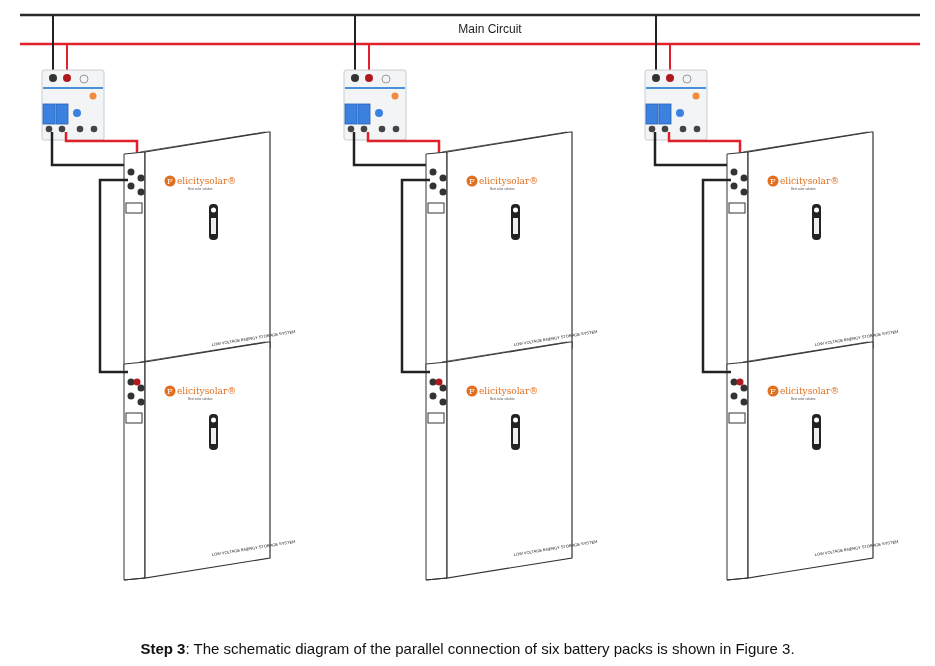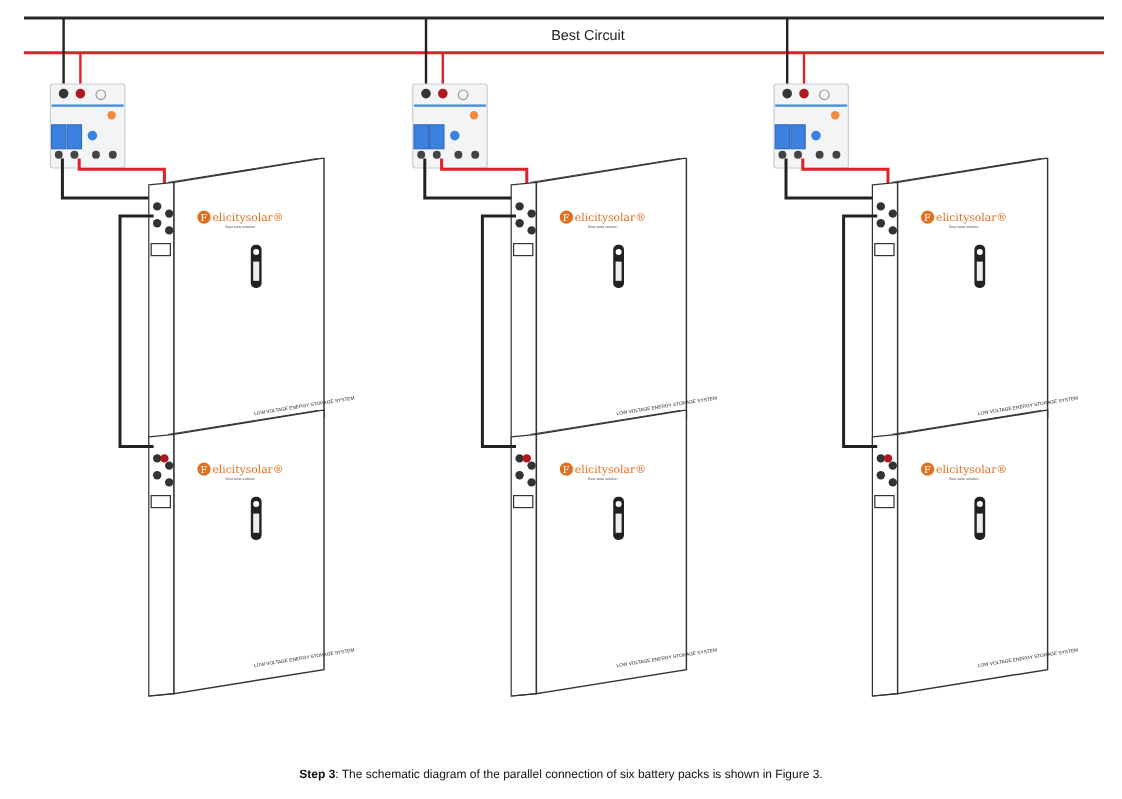--- a/index.html
+++ b/index.html
@@ -1,19 +1,19 @@
 <!DOCTYPE html>
 <html><head>
 <meta charset="utf-8">
 <style>
   html, body { margin:0; padding:0; background:#ffffff; }
   body { width:935px; height:666px; position:relative; overflow:hidden; font-family:"Liberation Sans", sans-serif; }
   #diagram { position:absolute; left:0; top:0; width:935px; height:620px; }
   .main-label { position:absolute; left:420px; top:22px; width:140px; text-align:center; font-size:12px; color:#222; font-family:"Liberation Sans", sans-serif; }
-  .caption { position:absolute; left:0; top:640px; width:935px; text-align:center; font-size:10px; color:#111; font-family:"Liberation Sans", sans-serif; }
+  .caption { position:absolute; left:0; top:640px; width:935px; text-align:center; font-size:15px; color:#111; font-family:"Liberation Sans", sans-serif; }
   .caption b { font-weight:bold; }
   .brand-text { font-family:"DejaVu Serif", serif; font-size:9px; fill:#e07020; }
   .brand-sub { font-family:"Liberation Sans", sans-serif; font-size:3px; fill:#555; }
   .cab-label { font-family:"Liberation Sans", sans-serif; font-size:4px; fill:#222; }
 </style>
 </head>
 <body>
 
 <svg id="diagram" viewBox="0 0 935 620" xmlns="http://www.w3.org/2000/svg">
 
@@ -208,15 +208,15 @@
           <rect x="211" y="218" width="5" height="16" fill="#eee"></rect>
           <text x="212" y="346" class="cab-label" transform="rotate(-9 212 346)">LOW VOLTAGE ENERGY STORAGE SYSTEM</text>
         </g>
         <line x1="124" y1="580" x2="145" y2="578" stroke="#333" stroke-width="1"></line>
         <polyline points="128,180 100,180 100,372 128,372" fill="none" stroke="#222222" stroke-width="2.5"></polyline>
         <circle cx="137" cy="382" r="3.5" fill="#b01820"></circle>
       </g>
     </g>
 </svg>
 
-<div class="main-label">Best Circuit</div>
+<div class="main-label">Main Circuit</div>
 
 <div class="caption"><b>Step 3</b><span>: The schematic diagram of the parallel connection of six battery packs is shown in Figure 3.</span></div>
 
 </body></html>

